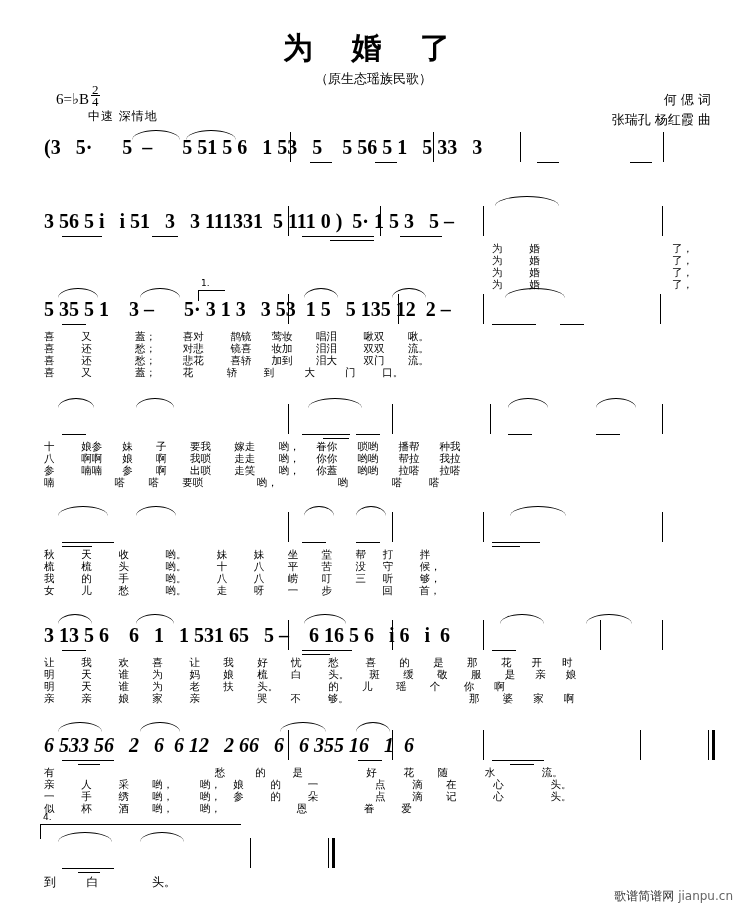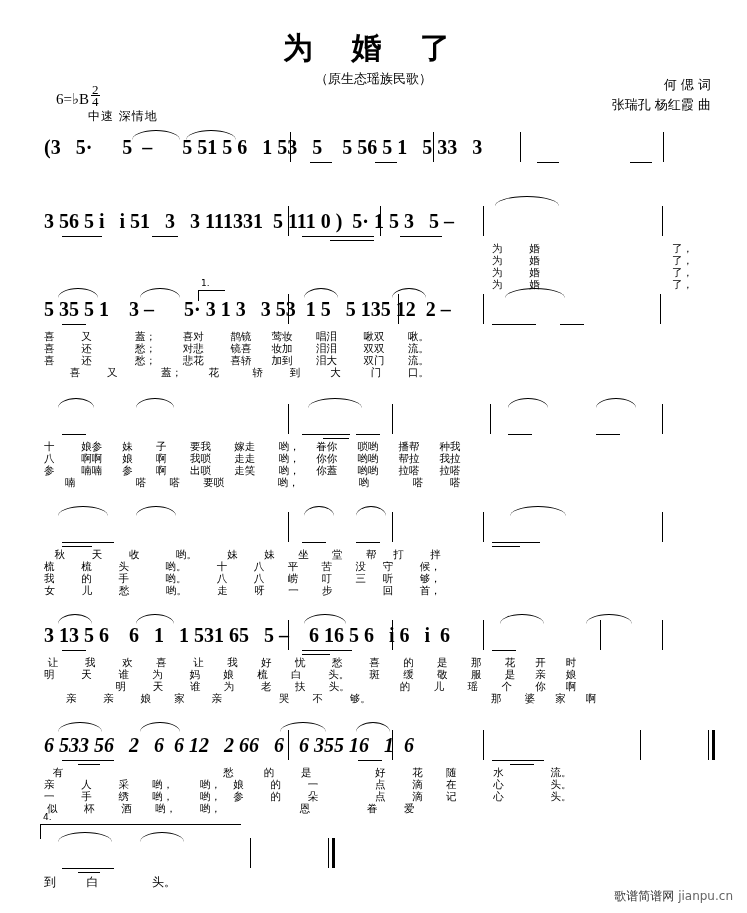--- a/index.html
+++ b/index.html
@@ -1,28 +1,28 @@
 <!DOCTYPE html>
 <html><head>
 <meta charset="utf-8">
 <style>
   html,body{margin:0;padding:0;background:#fff;}
   body{width:747px;height:913px;font-family:"Liberation Serif",serif;color:#000;position:relative;overflow:hidden;}
   .sheet{position:absolute;left:0;top:0;width:747px;height:913px;}
   .title{position:absolute;width:100%;text-align:center;top:28px;font-size:30px;font-weight:bold;letter-spacing:14px;font-family:"DejaVu Sans",sans-serif;}
   .subtitle{position:absolute;width:100%;text-align:center;top:70px;font-size:13px;font-family:"DejaVu Sans",sans-serif;}
-  .credits{position:absolute;right:36px;top:75px;font-size:13px;line-height:20px;text-align:right;font-family:"DejaVu Sans",sans-serif;}
+  .credits{position:absolute;right:36px;top:90px;font-size:13px;line-height:20px;text-align:right;font-family:"DejaVu Sans",sans-serif;}
   .keysig{position:absolute;left:56px;top:84px;font-size:15px;font-family:"Liberation Serif",serif;}
   .keysig .frac{display:inline-block;vertical-align:-2px;text-align:center;line-height:11px;font-size:13px;margin-left:2px;}
   .keysig .frac .num{display:block;border-bottom:1px solid #000;padding:0 1px;}
   .tempo{position:absolute;left:88px;top:108px;font-size:12px;font-family:"DejaVu Sans",sans-serif;letter-spacing:1px;}
   .row{position:absolute;left:40px;width:672px;}
   .notes{font-family:"Liberation Serif",serif;font-size:20px;font-weight:bold;letter-spacing:0px;white-space:pre;}
   .lyr{font-family:"DejaVu Sans",sans-serif;font-size:10.5px;line-height:12px;white-space:pre;}
-  .cell{position:absolute;text-align:right;}
+  .cell{position:absolute;}
   .bar{position:absolute;width:1px;background:#000;}
   .endbar{position:absolute;width:1px;background:#000;}
   .endbar.thick{width:3px;}
   .tie{position:absolute;border-top:1.4px solid #000;border-radius:50%/100% 100% 0 0;height:9px;}
   .uline{position:absolute;height:1px;background:#000;}
   .dbl{position:absolute;height:1px;background:#000;}
   .bracket{position:absolute;border-left:1px solid #000;border-top:1px solid #000;}
   .bracket .lbl{position:absolute;top:-13px;left:2px;font-size:9px;font-family:"DejaVu Sans",sans-serif;}
   .footer{position:absolute;right:14px;bottom:8px;font-size:12px;color:#333;font-family:"DejaVu Sans",sans-serif;}
   .footer .site{color:#666;}

